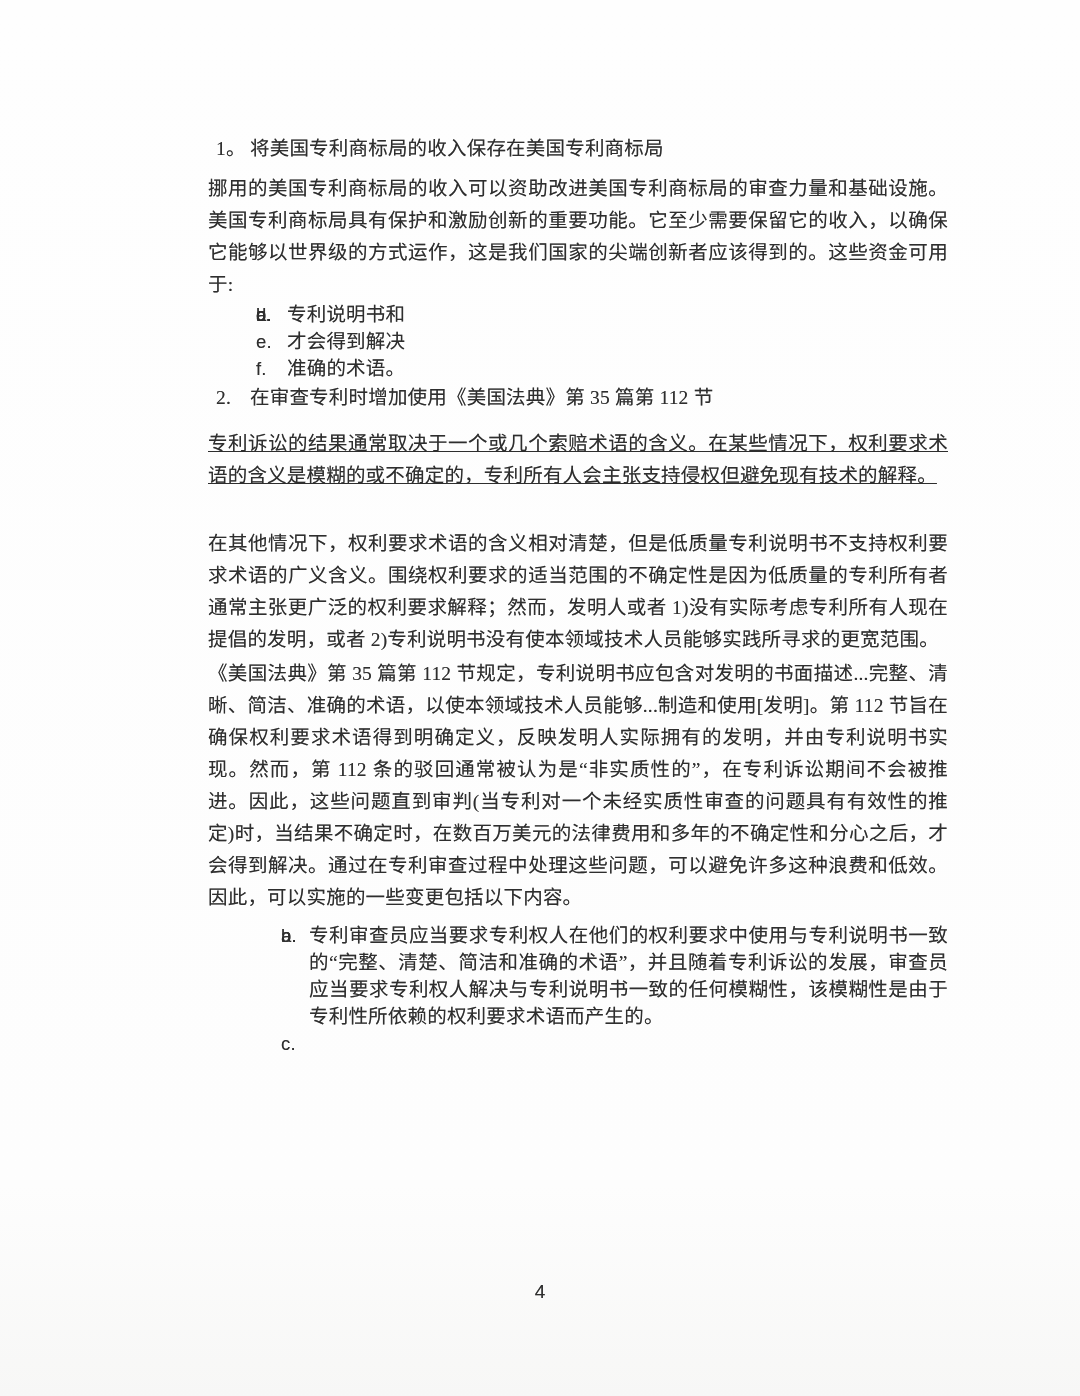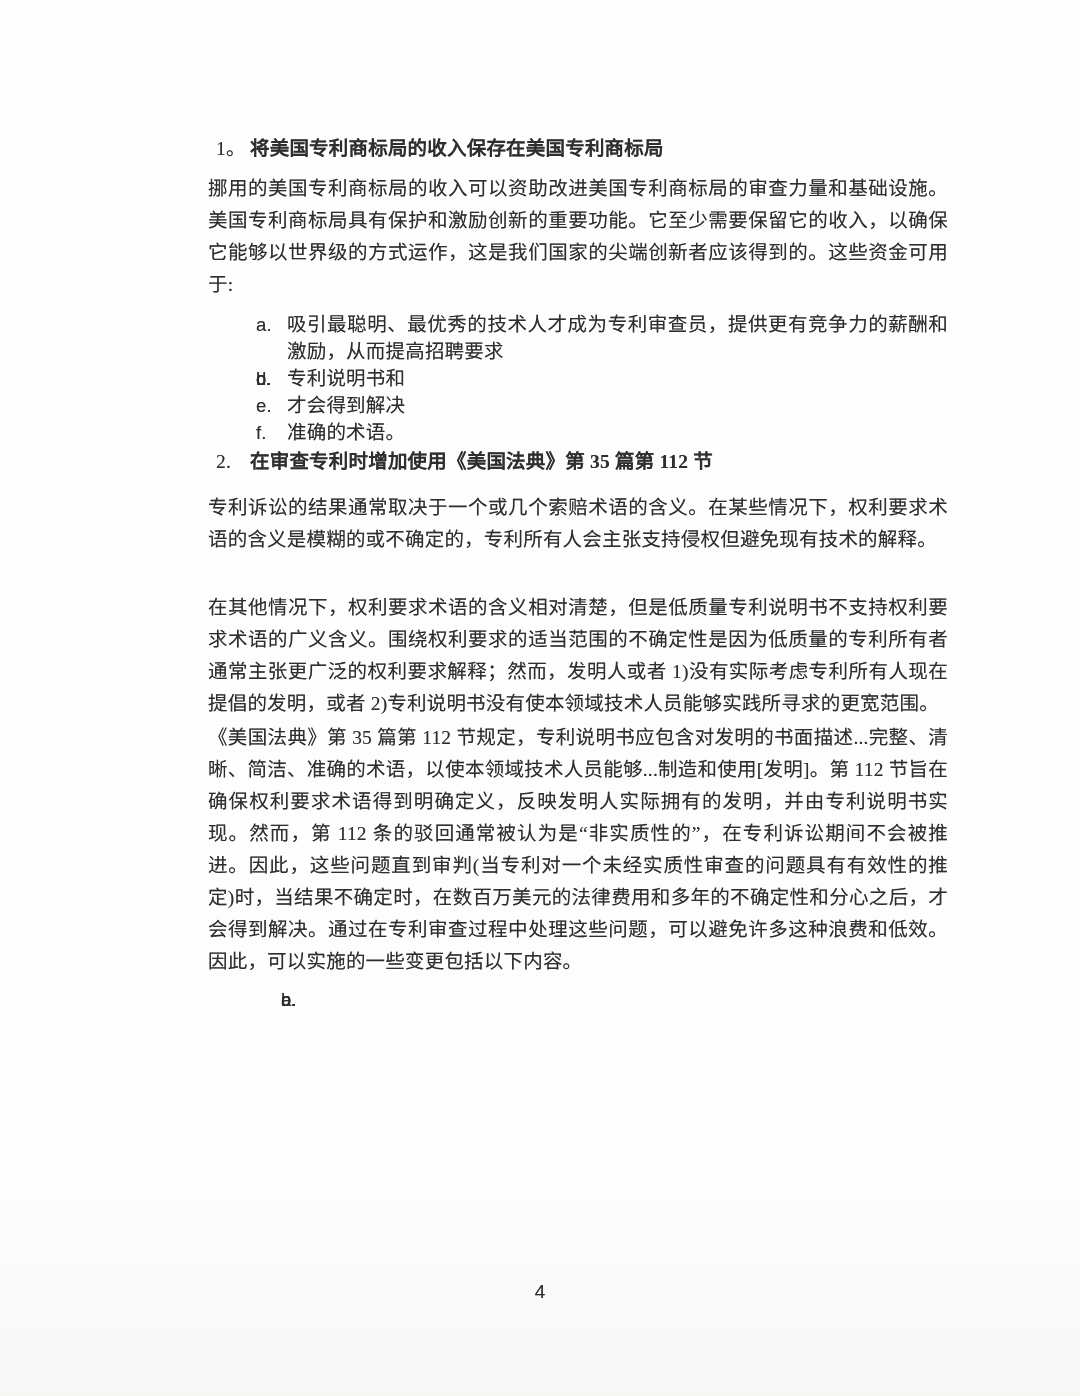--- a/index.html
+++ b/index.html
@@ -29,31 +29,31 @@
   .heading-row {
     display: flex;
     align-items: flex-start;
     line-height: 32px;
     padding-left: 8px;
   }
   .heading-num {
     flex: 0 0 auto;
     min-width: 34px;
   }
-  .heading-text { flex: 1 1 auto; font-weight: bold; }
+  .heading-text { flex: 1 1 auto; }
   .para {
     margin: 0;
     line-height: 32px;
     text-align: justify;
   }
   .mb-8  { margin-bottom: 8px; }
-  .mb-0  { margin-bottom: 10px; }
+  .mb-0  { margin-bottom: 0; }
   .mb-2  { margin-bottom: 2px; margin-top: 36px; }
   .mb-14 { margin-bottom: 14px; }
-  .mb-16 { margin-bottom: 16px; }
+  .mb-16 { margin-bottom: 16px; text-decoration: underline; }
   .list { margin: 0; }
   .list-item {
     position: relative;
     line-height: 27px;
     text-align: justify;
   }
   .list-a { padding-left: 79px; }
   .list-a .list-marker { left: 48px; }
   .list-b { padding-left: 101px; }
   .list-b .list-marker { left: 73px; }
@@ -84,21 +84,20 @@
     <div class="heading-row mb-8">
       <span class="heading-num">1。</span>
       <span class="heading-text">将美国专利商标局的收入保存在美国专利商标局</span>
     </div>
 
     <p class="para mb-0">挪用的美国专利商标局的收入可以资助改进美国专利商标局的审查力量和基础设施。美国专利商标局具有保护和激励创新的重要功能。它至少需要保留它的收入，以确保它能够以世界级的方式运作，这是我们国家的尖端创新者应该得到的。这些资金可用于:</p>
 
     <div class="list mb-14">
       <div class="list-item list-a">
         <span class="list-marker">a.</span>
-        <span class="list-text">吸引最聪明、最优秀的技术人才成为专利审查员，提供更有竞争力的薪酬和激励，从而提高招聘要求</span>
       </div>
       <div class="list-item list-a">
         <span class="list-marker">b.</span>
       </div>
       <div class="list-item list-a">
         <span class="list-marker">c.</span>
       </div>
       <div class="list-item list-a">
         <span class="list-marker">d.</span>
         <span class="list-text">专利说明书和</span>
@@ -121,20 +120,21 @@
     <p class="para mb-16">专利诉讼的结果通常取决于一个或几个索赔术语的含义。在某些情况下，权利要求术语的含义是模糊的或不确定的，专利所有人会主张支持侵权但避免现有技术的解释。</p>
     <p class="para mb-2">在其他情况下，权利要求术语的含义相对清楚，但是低质量专利说明书不支持权利要求术语的广义含义。围绕权利要求的适当范围的不确定性是因为低质量的专利所有者通常主张更广泛的权利要求解释；然而，发明人或者 1)没有实际考虑专利所有人现在提倡的发明，或者 2)专利说明书没有使本领域技术人员能够实践所寻求的更宽范围。</p>
     <p class="para mb-8">《美国法典》第 35 篇第 112 节规定，专利说明书应包含对发明的书面描述...完整、清晰、简洁、准确的术语，以使本领域技术人员能够...制造和使用[发明]。第 112 节旨在确保权利要求术语得到明确定义，反映发明人实际拥有的发明，并由专利说明书实现。然而，第 112 条的驳回通常被认为是“非实质性的”，在专利诉讼期间不会被推进。因此，这些问题直到审判(当专利对一个未经实质性审查的问题具有有效性的推定)时，当结果不确定时，在数百万美元的法律费用和多年的不确定性和分心之后，才会得到解决。通过在专利审查过程中处理这些问题，可以避免许多这种浪费和低效。因此，可以实施的一些变更包括以下内容。</p>
 
     <div class="list">
       <div class="list-item list-b">
         <span class="list-marker">a.</span>
       </div>
       <div class="list-item list-b">
         <span class="list-marker">b.</span>
+        <span class="list-text">专利审查员应当要求专利权人在他们的权利要求中使用与专利说明书一致的“完整、清楚、简洁和准确的术语”，并且随着专利诉讼的发展，审查员应当要求专利权人解决与专利说明书一致的任何模糊性，该模糊性是由于专利性所依赖的权利要求术语而产生的。</span>
       </div>
       <div class="list-item list-b">
         <span class="list-marker">c.</span>
       </div>
     </div>
 
   </div>
 
   <div class="page-number">4</div>
 </div>

